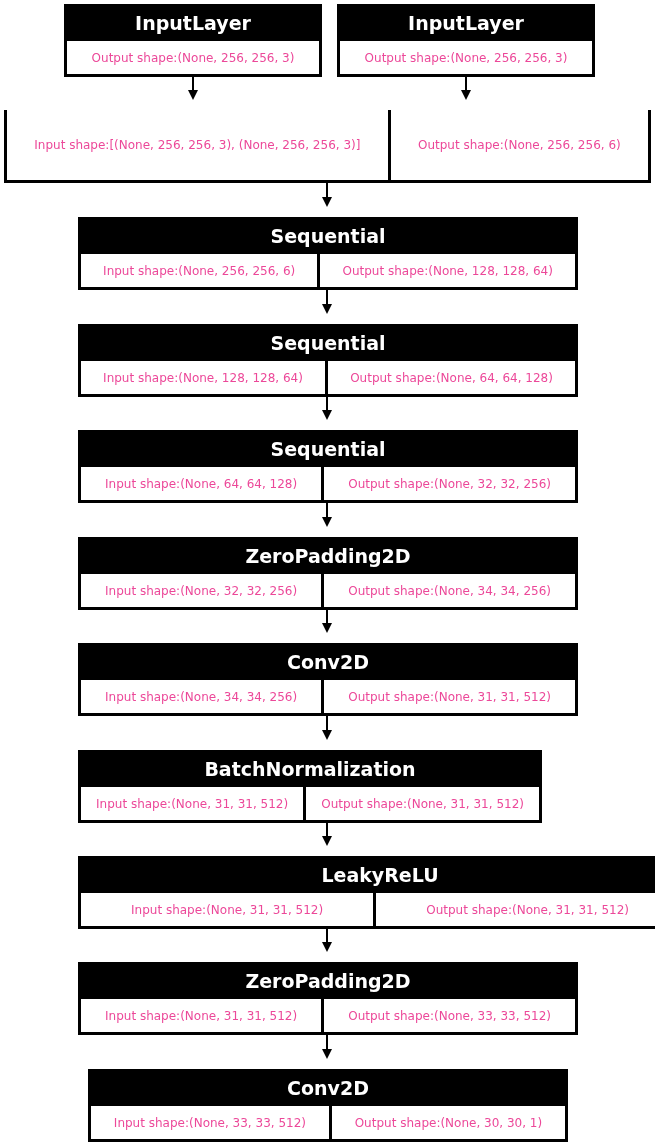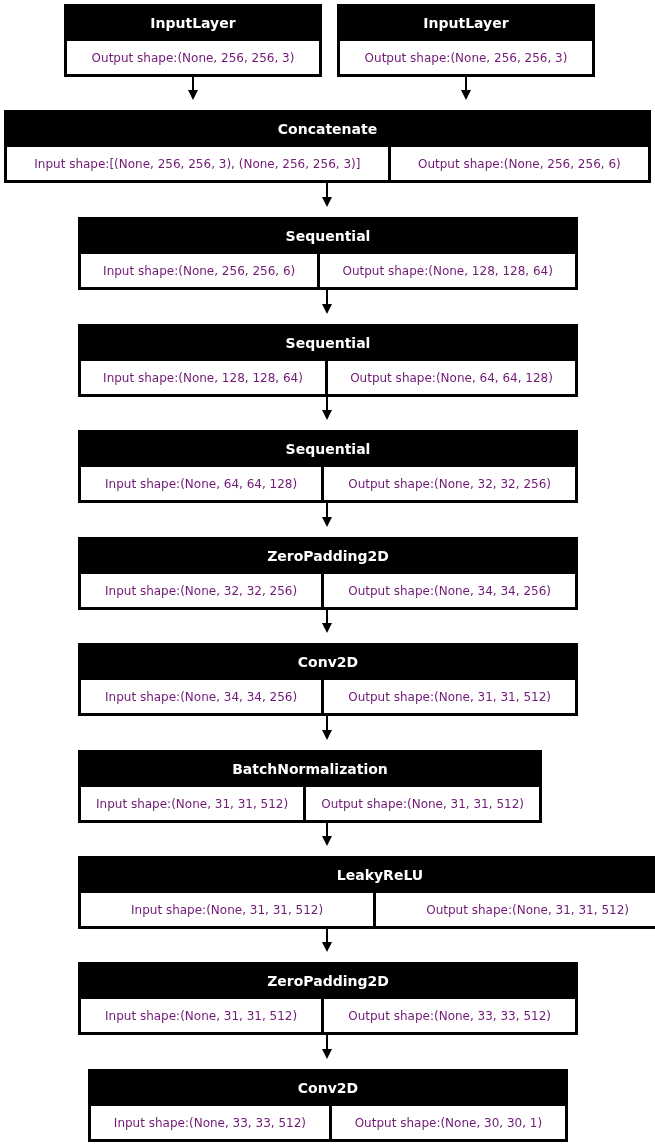--- a/index.html
+++ b/index.html
@@ -21,33 +21,33 @@
     box-sizing: border-box;
   }
   .node-title {
     height: 37px;
     flex: 0 0 37px;
     display: flex;
     align-items: center;
     justify-content: center;
     color: #ffffff;
     font-weight: bold;
-    font-size: 14px;
+    font-size: 19px;
     white-space: nowrap;
   }
   .node-cells {
     flex: 1 1 auto;
     display: flex;
     flex-direction: row;
     gap: 3px;
     padding: 0 3px 3px 3px;
   }
   .cell {
     background: #ffffff;
-    color: #701a75;
+    color: #ec4899;
     flex: 1 1 auto;
     display: flex;
     align-items: center;
     justify-content: center;
     font-size: 12px;
     white-space: nowrap;
     padding: 0 8px;
     overflow: hidden;
   }
   .cell .val { font-weight: normal; }
@@ -90,21 +90,20 @@
     <div class="node-title">InputLayer</div>
     <div class="node-cells">
       <div class="cell">
           <span class="prefix">Output shape: </span>
           <span class="val">(None, 256, 256, 3)</span>
         </div>
     </div>
   </div>
 
   <div class="node" style="left:4px;top:110px;width:647px;height:73px;">
-    <div class="node-title">Concatenate</div>
     <div class="node-cells">
       <div class="cell">
           <span class="prefix">Input shape: </span>
           <span class="val">[(None, 256, 256, 3), (None, 256, 256, 3)]</span>
         </div>
       <div class="cell">
           <span class="prefix">Output shape: </span>
           <span class="val">(None, 256, 256, 6)</span>
         </div>
     </div>

